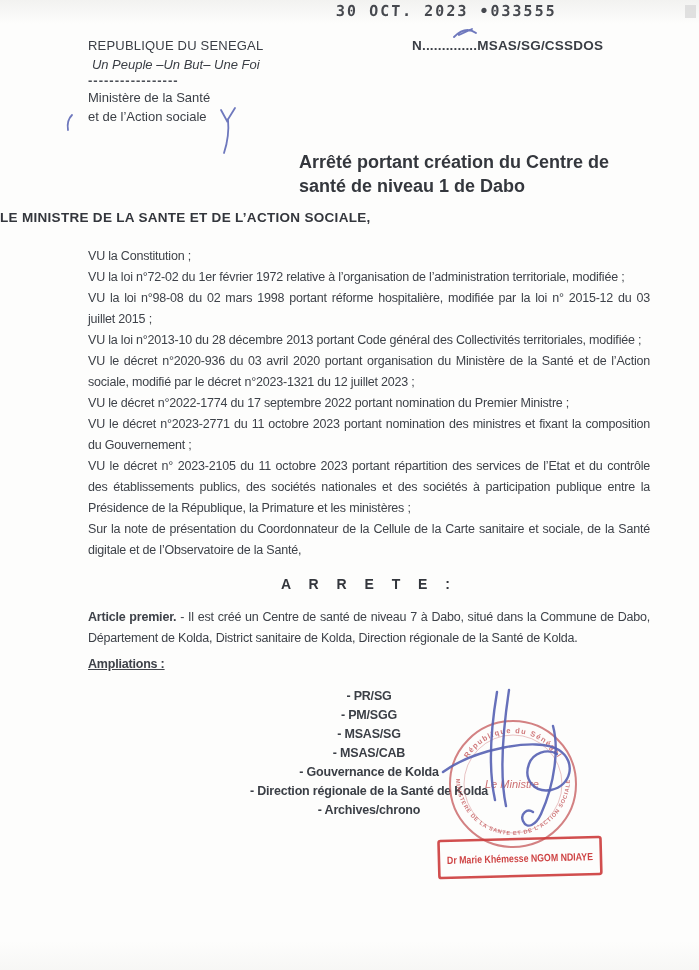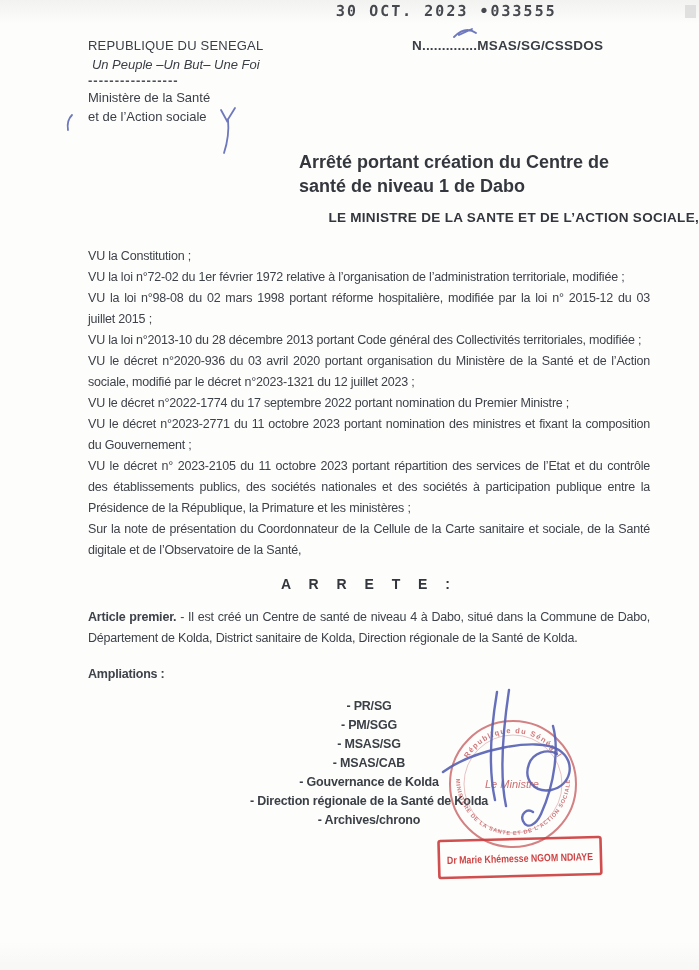--- a/index.html
+++ b/index.html
@@ -35,40 +35,40 @@
   }
   .pen-mark{position:absolute;}
   .pen-mark svg{display:block;}
   
   .doc-title{
     position:absolute;left:299px;top:150px;width:360px;
     font-weight:bold;font-size:18px;line-height:24px;color:#34373d;
   }
   .minister-heading{
     position:absolute;left:0;top:210px;width:699px;
-    text-align:right;font-weight:bold;font-size:13.5px;
+    text-align:left;font-weight:bold;font-size:13.5px;
     letter-spacing:.3px;color:#33363c;
   }
   
   .doc-body{
     position:absolute;left:88px;top:246px;width:562px;
     font-size:12.5px;line-height:21px;letter-spacing:-0.2px;
     text-align:justify;color:#3e4249;
   }
   .doc-body p{margin:0;}
   .arrete-heading{
     text-align:center;font-weight:bold;font-size:14px;
     letter-spacing:7px;margin:13px 0 12px 0;color:#33363c;
   }
   .article{margin:0 0 14px 0;}
   .article .lbl{font-weight:bold;}
   .ampliations{margin-top:5px;}
   .ampliations .amp-heading{
-    font-weight:bold;
-    margin:10px 0 12px 0;display:inline-block;
+    font-weight:bold;text-decoration:underline;
+    margin:0 0 12px 0;display:inline-block;
   }
   .ampliations .amp-item{
     font-weight:bold;line-height:19px;text-align:center;color:#3b3f46;
   }
   
   .stamp-block{position:absolute;left:425px;top:688px;width:230px;height:215px;}
   .stampRing{fill:none;stroke:#c4575a;stroke-width:2;opacity:.75;}
   .stampRingInner{fill:none;stroke:#cf7a7c;stroke-width:1;opacity:.45;}
   .stampArc{font-size:7.5px;fill:#c4575a;letter-spacing:1.2px;font-weight:bold;opacity:.8;}
   .stampArcSmall{font-size:5.6px;fill:#c4575a;letter-spacing:.8px;font-weight:bold;opacity:.8;}
@@ -125,21 +125,21 @@
     <p class="clause">VU la loi n°98-08 du 02 mars 1998 portant réforme hospitalière, modifiée par la loi n° 2015-12 du 03 juillet 2015 ;</p>
     <p class="clause">VU la loi n°2013-10 du 28 décembre 2013 portant Code général des Collectivités territoriales, modifiée ;</p>
     <p class="clause">VU le décret n°2020-936 du 03 avril 2020 portant organisation du Ministère de la Santé et de l’Action sociale, modifié par le décret n°2023-1321 du 12 juillet 2023 ;</p>
     <p class="clause">VU le décret n°2022-1774 du 17 septembre 2022 portant nomination du Premier Ministre ;</p>
     <p class="clause">VU le décret n°2023-2771 du 11 octobre 2023 portant nomination des ministres et fixant la composition du Gouvernement ;</p>
     <p class="clause">VU le décret n° 2023-2105 du 11 octobre 2023 portant répartition des services de l’Etat et du contrôle des établissements publics, des sociétés nationales et des sociétés à participation publique entre la Présidence de la République, la Primature et les ministères ;</p>
     <p class="clause">Sur la note de présentation du Coordonnateur de la Cellule de la Carte sanitaire et sociale, de la Santé digitale et de l’Observatoire de la Santé,</p>
 
     <div class="arrete-heading">A R R E T E :</div>
 
-    <p class="article"><span class="lbl">Article premier.</span> <span>- Il est créé un Centre de santé de niveau 4 à Dabo, situé dans la Commune de Dabo, Département de Kolda, District sanitaire de Kolda, Direction régionale de la Santé de Kolda.</span></p>
+    <p class="article"><span class="lbl">Article premier.</span> <span>- Il est créé un Centre de santé de niveau 7 à Dabo, situé dans la Commune de Dabo, Département de Kolda, District sanitaire de Kolda, Direction régionale de la Santé de Kolda.</span></p>
 
     <div class="ampliations">
       <div class="amp-heading">Ampliations :</div>
       <div class="amp-item">- PR/SG</div>
       <div class="amp-item">- PM/SGG</div>
       <div class="amp-item">- MSAS/SG</div>
       <div class="amp-item">- MSAS/CAB</div>
       <div class="amp-item">- Gouvernance de Kolda</div>
       <div class="amp-item">- Direction régionale de la Santé de Kolda</div>
       <div class="amp-item">- Archives/chrono</div>

